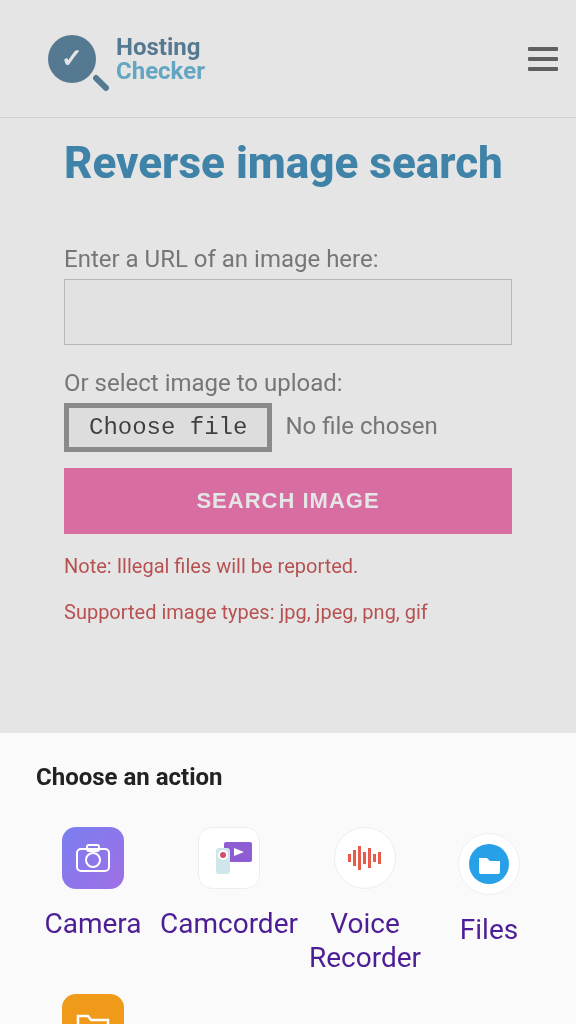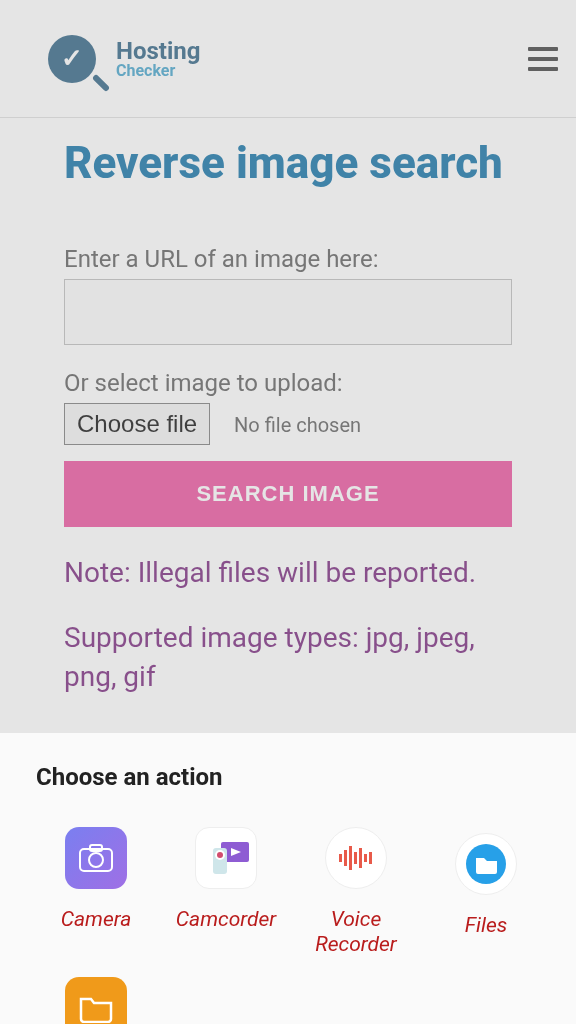--- a/index.html
+++ b/index.html
@@ -45,21 +45,21 @@
     .logo-handle {
       position: absolute;
       width: 6px; height: 20px;
       background: #235a7d;
       bottom: -10px; right: -8px;
       transform: rotate(-45deg);
       border-radius: 3px;
     }
     .logo-text { line-height: 1; margin-left: 8px; }
     .logo-line1 { color: #235a7d; font-size: 24px; font-weight: 700; }
-    .logo-line2 { color: #3a9fc9; font-size: 16px; font-weight: 700; }
+    .logo-line2 { color: #3a9fc9; font-size: 24px; font-weight: 700; }
     .menu-icon {
       width: 30px; height: 24px;
       display: flex; flex-direction: column; justify-content: space-between;
       cursor: pointer;
     }
     .menu-icon span { height: 4px; background: #333; border-radius: 1px; }
     .content {
       padding: 20px 64px;
     }
     .page-title {
@@ -77,49 +77,49 @@
     .url-input {
       width: 100%;
       height: 66px;
       border: 1px solid #bbb;
       font-size: 22px;
       padding: 8px;
       background: #fafafa;
     }
     .upload-row { margin-top: 24px; }
     .file-btn {
-      border: 1px solid #737373;
+      border: 5px solid #737373;
       background: #f3f3f3;
-      padding: 6px 12px;
-      font-size: 24px;
-      font-family: Liberation Sans, sans-serif;
+      padding: 6px 20px;
+      font-size: 24px;
+      font-family: Liberation Mono, monospace;
       cursor: pointer;
       display: inline-block;
     }
     .file-status {
-      font-size: 20px;
+      font-size: 24px;
       color: #555;
-      margin-left: 20px;
+      margin-left: 9px;
     }
     .search-btn {
       width: 100%;
       background: #ec4899;
       color: #fff;
       border: none;
       padding: 20px 0;
       font-size: 22px;
       font-weight: 600;
       letter-spacing: 1px;
       margin-top: 16px;
       cursor: pointer;
     }
     .note {
-      font-size: 28px;
-      color: #701a75;
-      margin-top: 26px;
+      font-size: 20px;
+      color: #b91c1c;
+      margin-top: 18px;
       line-height: 1.4;
     }
     .sheet {
       position: absolute;
       left: 0; right: 0; bottom: 0;
       background: #fafafa;
       z-index: 10;
       padding: 30px 30px 20px 36px;
       height: 291px;
     }
@@ -140,25 +140,24 @@
       align-items: center;
       cursor: pointer;
     }
     .action-icon {
       width: 62px; height: 62px;
       border-radius: 14px;
       display: flex; align-items: center; justify-content: center;
       margin-bottom: 18px;
     }
     .action-label {
-      font-size: 21px;
-      color: #b91c1c;
+      font-size: 28px;
+      color: #4c1d95;
       text-align: center;
       line-height: 1.2;
-      font-style: italic;
     }
     .icon-camera {
       background: linear-gradient(135deg, #7a7ff0, #9f6fe5);
     }
     .icon-camcorder { background: #fff; border: 1px solid #eee; position: relative; }
     .icon-voice {
       background: #fff; border: 1px solid #eee;
       border-radius: 50%;
     }
     .icon-myfiles { background: #f09a1a; }

